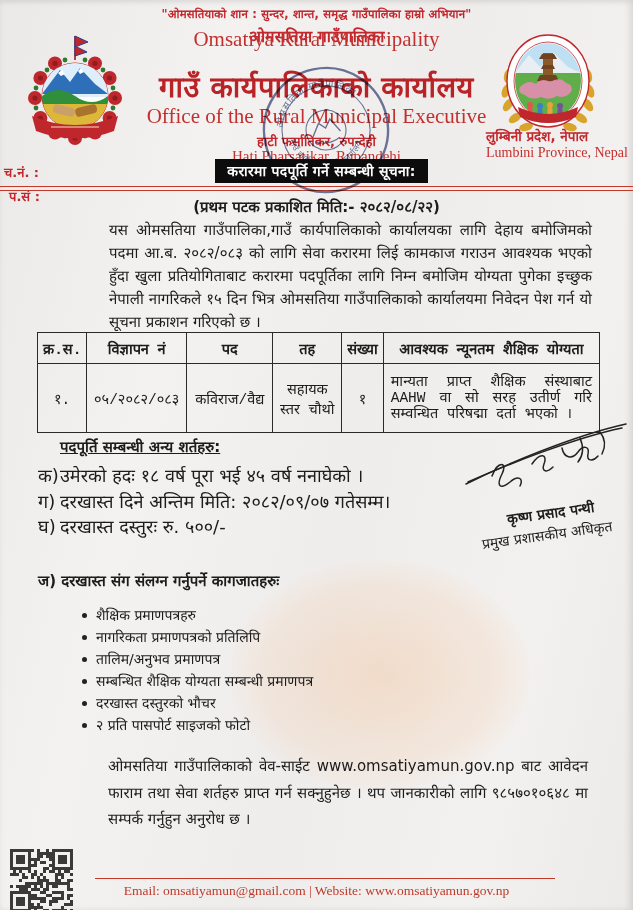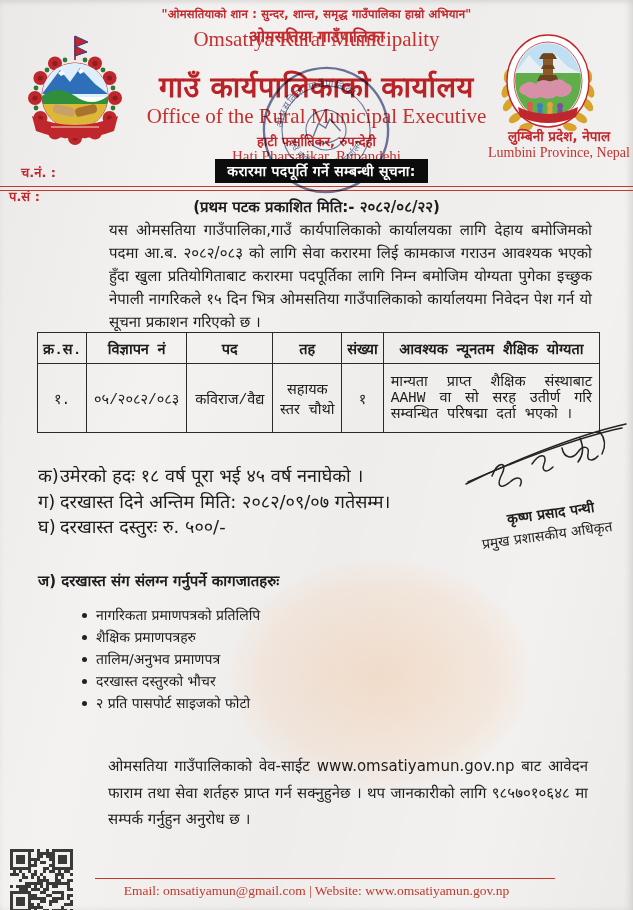--- a/index.html
+++ b/index.html
@@ -19,22 +19,22 @@
   .muni-np{top:25px;font-size:16px;}
   .muni-en{top:27px;font-size:21px;color:#c3302f;}
   .office-np{top:66px;font-size:29px;letter-spacing:.5px;color:#b92327;}
   .office-en{top:104px;font-size:21px;color:#c3302f;}
   .addr-np{top:132px;font-size:13px;}
   .addr-en{top:148px;font-size:15px;color:#c3302f;}
   .band-wrap{top:159px;z-index:6;margin-left:10px;}
   .band{display:inline-block;background:#0c0c0c;color:#fdfdfd;font-size:14px;font-weight:bold;
         padding:2px 12px 3px;letter-spacing:.3px;}
   .refno{left:9px;top:140px;font-size:13px;margin-top:47px;}
-  .chno{left:21px;top:163px;font-size:13px;}
-  .prov{left:486px;width:146px;text-align:center;}
+  .chno{left:4px;top:163px;font-size:13px;}
+  .prov{left:486px;width:146px;}
   .prov-np{top:127px;font-size:13.5px;}
   .prov-en{top:145px;font-size:14px;color:#c3302f;}
   .dbl-line{top:186px;left:0;width:633px;height:3px;border-top:1.6px solid #c0392b;border-bottom:1.6px solid #c0392b;}
   .date-line{top:196px;font-size:15px;font-weight:bold;}
   
   .intro{left:61px;right:41px;top:219px;font-size:15px;line-height:23px;text-align:justify;margin-left:48px;}
   table.notice{position:absolute;left:37px;top:332px;width:563px;border-collapse:collapse;
     font-size:14.5px;background:transparent;}
   table.notice th,table.notice td{border:1.5px solid #2a2a2a;padding:2px 5px;vertical-align:middle;font-family:Liberation Mono, monospace;}
   table.notice th{font-weight:bold;height:26px;}
@@ -244,20 +244,21 @@
         <td>१.</td>
         <td>०५/२०८२/०८३</td>
         <td>कविराज/वैद्य</td>
         <td>सहायक स्तर चौथो</td>
         <td>१</td>
         <td class="qual">मान्यता प्राप्त शैक्षिक संस्थाबाट AAHW वा सो सरह उतीर्ण गरि सम्वन्धित परिषद्मा दर्ता भएको ।</td>
       </tr>
     </tbody>
   </table>
 
+  <div class="abs terms-h">पदपूर्ति सम्बन्धी अन्य शर्तहरु:</div>
   <div class="abs terms">
     <div><span class="term-label">क)</span><span>उमेरको हदः १८ वर्ष पूरा भई ४५ वर्ष ननाघेको ।</span></div>
     <div><span class="term-label">ग)</span><span>दरखास्त दिने अन्तिम मिति: २०८२/०९/०७ गतेसम्म।</span></div>
     <div><span class="term-label">घ)</span><span>दरखास्त दस्तुरः रु. ५००/-</span></div>
   </div>
 
   <svg class="abs sig-svg" width="170" height="80" viewBox="0 0 170 80">
     <g stroke="#222" fill="none" stroke-width="1.5" stroke-linecap="round">
       <path d="M4,66 C40,48 110,18 164,6"></path>
       <path d="M6,64 C44,47 112,20 160,10"></path>
@@ -269,23 +270,24 @@
     </g>
   </svg>
   <div class="abs sig-name b">कृष्ण प्रसाद पन्थी</div>
   <div class="abs sig-title">प्रमुख प्रशासकीय अधिकृत</div>
 
   <div class="abs docs-h">
     <span>ज)</span>
     <span>दरखास्त संग संलग्न गर्नुपर्ने कागजातहरुः</span>
   </div>
   <ul class="abs bullets">
+    <li>शैक्षिक प्रमाणपत्रहरु</li>
     <li>नागरिकता प्रमाणपत्रको प्रतिलिपि</li>
-    <li>शैक्षिक प्रमाणपत्रहरु</li>
     <li>तालिम/अनुभव प्रमाणपत्र</li>
+    <li>सम्बन्धित शैक्षिक योग्यता सम्बन्धी प्रमाणपत्र</li>
     <li>दरखास्त दस्तुरको भौचर</li>
     <li>२ प्रति पासपोर्ट साइजको फोटो</li>
   </ul>
 
   <div class="abs closing">ओमसतिया गाउँपालिकाको वेव-साईट www.omsatiyamun.gov.np बाट आवेदन फाराम तथा सेवा शर्तहरु प्राप्त गर्न सक्नुहुनेछ । थप जानकारीको लागि ९८५७०१०६४८ मा सम्पर्क गर्नुहुन अनुरोध छ ।</div>
 
   <svg class="abs qr" width="68" height="63" viewBox="0 0 68 63">
       <rect x="2" y="2" width="3" height="3" fill="#3a3a38"></rect>
       <rect x="5" y="2" width="3" height="3" fill="#3a3a38"></rect>
       <rect x="8" y="2" width="3" height="3" fill="#3a3a38"></rect>

